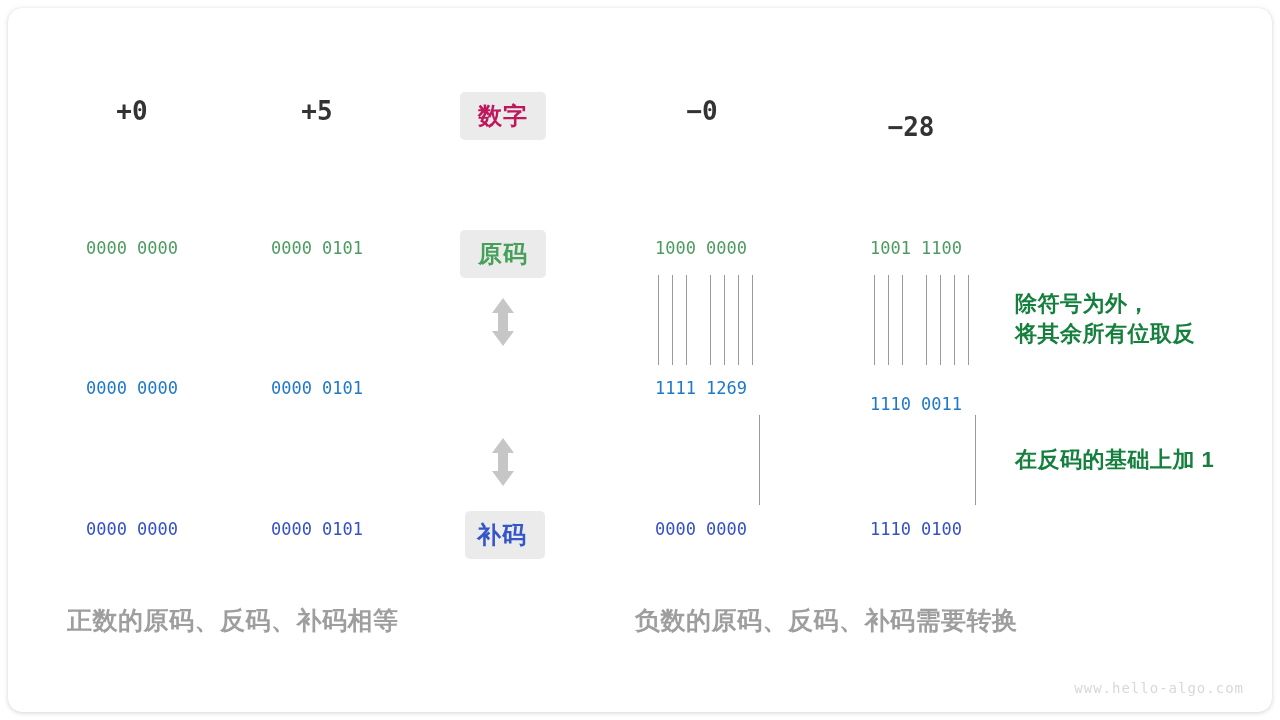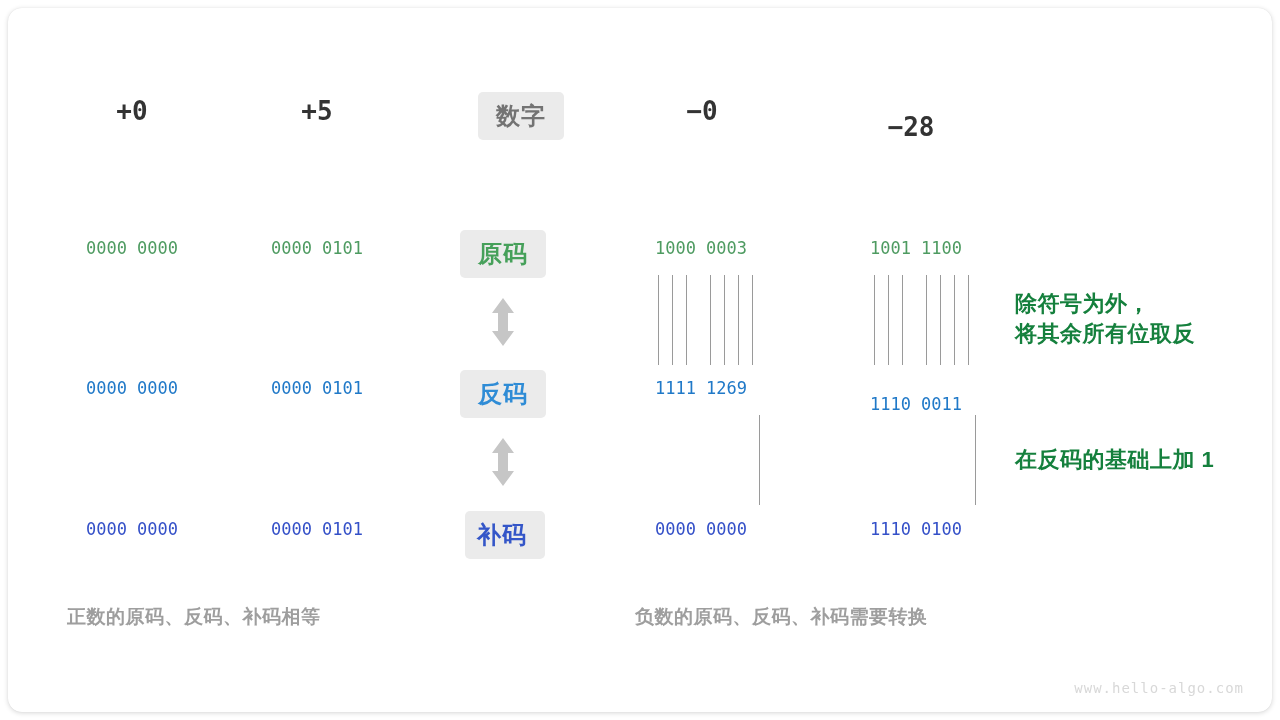--- a/index.html
+++ b/index.html
@@ -48,21 +48,21 @@
     transform: translateX(-50%);
     background: #ebebeb;
     border-radius: 5px;
     font-size: 24px;
     font-weight: bold;
     line-height: 1;
     padding: 12px 18px;
     text-align: center;
     letter-spacing: 1px;
   }
-  .chip-head  { color: #737373; margin-left: 18px; }
+  .chip-head  { color: #be185d; }
   .chip-true  { color: #46a05a; }
   .chip-ones  { color: #2f8cd6; }
   .chip-twos  { color: #3456c8; }
 
   
   .bits {
     font-family: "DejaVu Sans Mono", "Liberation Mono", monospace;
     font-size: 17px;
     font-weight: normal;
     letter-spacing: 0px;
@@ -93,21 +93,21 @@
     color: #15803d;
     font-size: 22px;
     font-weight: bold;
     line-height: 30px;
     white-space: pre-line;
     letter-spacing: 0.5px;
   }
   .caption {
     position: absolute;
     color: #9e9e9e;
-    font-size: 19px;
+    font-size: 25px;
     font-weight: bold;
     letter-spacing: 0.5px;
     white-space: nowrap;
   }
 
   .watermark {
     position: absolute;
     right: 28px;
     bottom: 16px;
     font-family: "DejaVu Sans Mono", "Liberation Mono", monospace;
@@ -130,21 +130,21 @@
   <div class="cell num" style="left:694px; top:88px;">−0</div>
 
   <div class="cell num" style="left:903px; top:88px;margin-top:16px;">−28</div>
 
   <div class="cell bits bits-true" style="left:124px; top:230px;">0000 0000</div>
 
   <div class="cell bits bits-true" style="left:309px; top:230px;">0000 0101</div>
 
   <div class="chip chip-true" style="left:495px; top:222px;text-align:center;">原码</div>
 
-  <div class="cell bits bits-true" style="left:693px; top:230px;">1000 0003</div>
+  <div class="cell bits bits-true" style="left:693px; top:230px;">1000 0000</div>
 
   <div class="cell bits bits-true" style="left:908px; top:230px;">1001 1100</div>
 
   <div class="vline" style="left:650px; top:267px; height:90px;"></div>
   <div class="vline" style="left:664px; top:267px; height:90px;"></div>
   <div class="vline" style="left:678px; top:267px; height:90px;"></div>
   <div class="vline" style="left:702px; top:267px; height:90px;"></div>
   <div class="vline" style="left:716px; top:267px; height:90px;"></div>
   <div class="vline" style="left:730px; top:267px; height:90px;"></div>
   <div class="vline" style="left:744px; top:267px; height:90px;"></div>
@@ -163,21 +163,20 @@
     </svg>
   </div>
 
   <div class="annot" style="left:1007px; top:281px;">除符号为外，
 将其余所有位取反</div>
 
   <div class="cell bits bits-ones" style="left:124px; top:370px;">0000 0000</div>
 
   <div class="cell bits bits-ones" style="left:309px; top:370px;">0000 0101</div>
 
-  <div class="chip chip-ones" style="left:495px; top:362px;">反码</div>
 
   <div class="cell bits bits-ones" style="left:693px; top:370px;">1111 1269</div>
 
   <div class="cell bits bits-ones" style="left:908px; top:386px;">1110 0011</div>
 
   <div class="vline" style="left:751px; top:407px; height:90px;"></div>
   <div class="vline" style="left:967px; top:407px; height:90px;"></div>
 
   <div class="dblarrow" style="left:495px; top:429px;">
     <svg width="26" height="50" viewBox="0 0 26 50" xmlns="http://www.w3.org/2000/svg">

